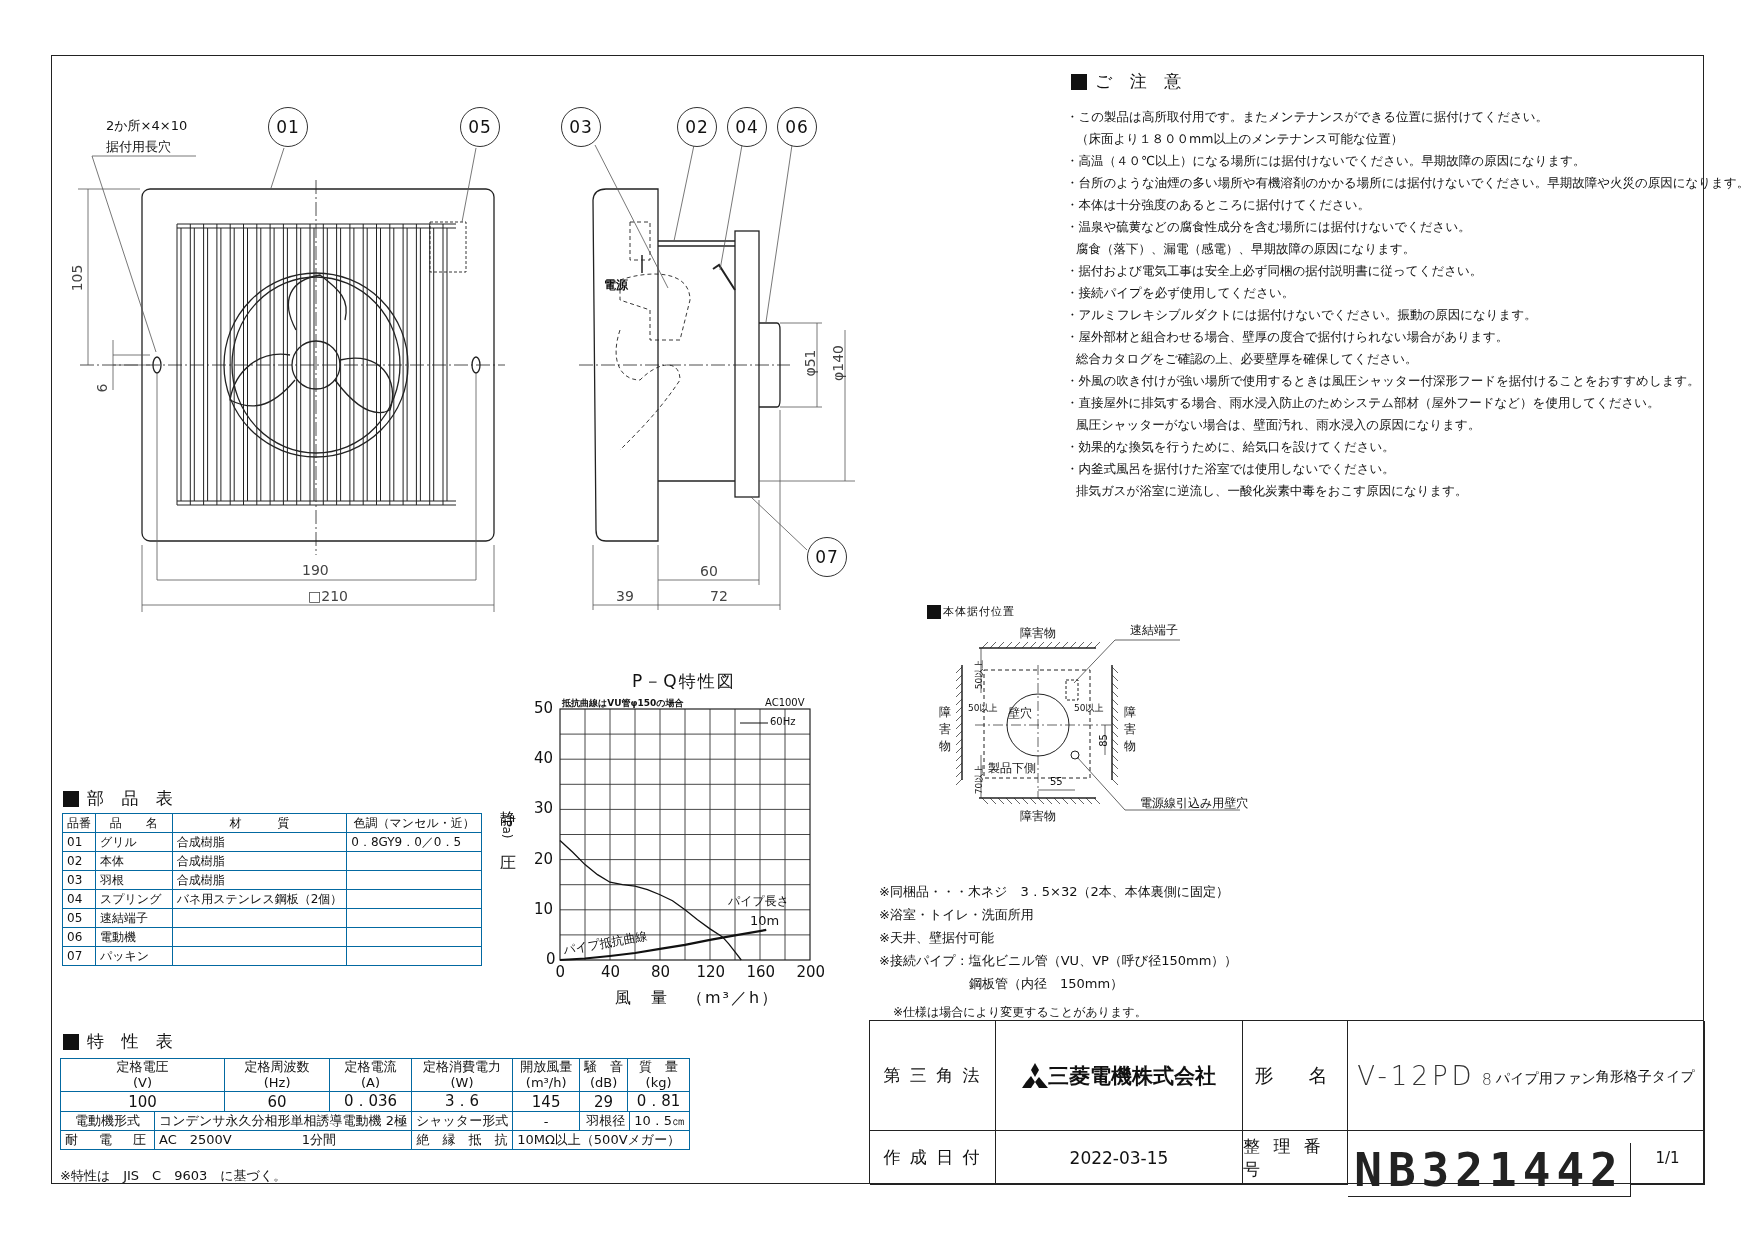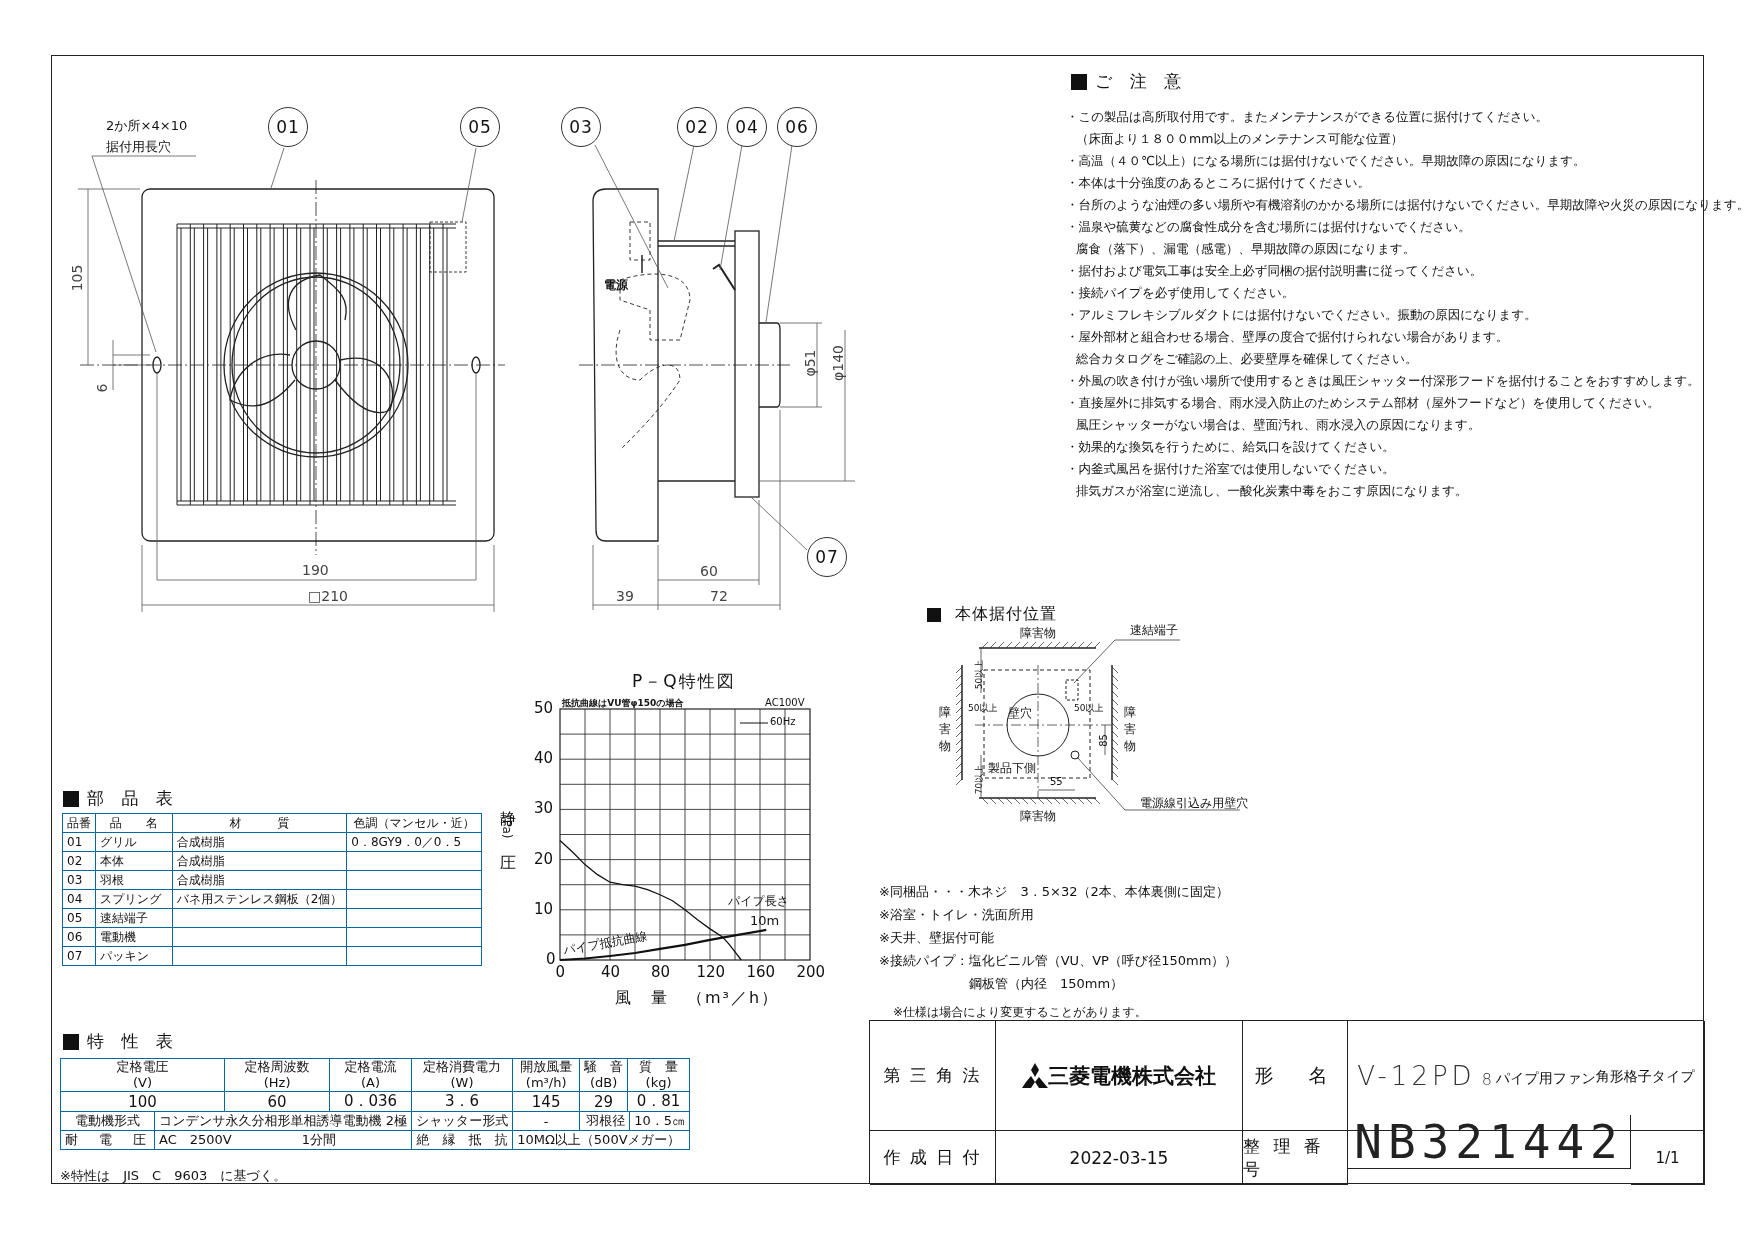--- a/index.html
+++ b/index.html
@@ -277,22 +277,22 @@
 </svg>
 
 <div class="sec-title" style="left:1071px;top:70px;">
   <span class="sq"></span>
   <span>ご 注 意</span>
 </div>
 <div class="notes" id="notes-list">
     <div>・この製品は高所取付用です。またメンテナンスができる位置に据付けてください。</div>
     <div class="ind">（床面より１８００mm以上のメンテナンス可能な位置）</div>
     <div>・高温（４０℃以上）になる場所には据付けないでください。早期故障の原因になります。</div>
+    <div>・台所のような油煙の多い場所や有機溶剤のかかる場所には据付けないでください。早期故障や火災の原因になります。</div>
     <div>・本体は十分強度のあるところに据付けてください。</div>
-    <div>・台所のような油煙の多い場所や有機溶剤のかかる場所には据付けないでください。早期故障や火災の原因になります。</div>
     <div>・温泉や硫黄などの腐食性成分を含む場所には据付けないでください。</div>
     <div class="ind">腐食（落下）、漏電（感電）、早期故障の原因になります。</div>
     <div>・据付および電気工事は安全上必ず同梱の据付説明書に従ってください。</div>
     <div>・接続パイプを必ず使用してください。</div>
     <div>・アルミフレキシブルダクトには据付けないでください。振動の原因になります。</div>
     <div>・屋外部材と組合わせる場合、壁厚の度合で据付けられない場合があります。</div>
     <div class="ind">総合カタログをご確認の上、必要壁厚を確保してください。</div>
     <div>・外風の吹き付けが強い場所で使用するときは風圧シャッター付深形フードを据付けることをおすすめします。</div>
     <div>・直接屋外に排気する場合、雨水浸入防止のためシステム部材（屋外フードなど）を使用してください。</div>
     <div class="ind">風圧シャッターがない場合は、壁面汚れ、雨水浸入の原因になります。</div>
@@ -315,21 +315,21 @@
 <div class="balloon" style="left:727px;top:107px;">04</div>
 <div class="balloon" style="left:777px;top:107px;">06</div>
 <div class="balloon" style="left:807px;top:537px;">07</div>
 <div class="lbl" style="left:604px;top:277px;font-weight:bold;">電源</div>
 <div class="dim" style="left:796px;top:355px;transform:rotate(-90deg);">φ51</div>
 <div class="dim" style="left:820px;top:355px;transform:rotate(-90deg);">φ140</div>
 <div class="dim" style="left:700px;top:563px;">60</div>
 <div class="dim" style="left:616px;top:588px;">39</div>
 <div class="dim" style="left:710px;top:588px;">72</div>
 
-<div class="sec-title" style="left:927px;top:604px;letter-spacing:1px;font-size:16px;gap:14px;">
+<div class="sec-title" style="left:927px;top:604px;letter-spacing:1px;font-size:11px;gap:2px;">
   <span class="sq" style="width:14px;height:14px;"></span>
   <span>本体据付位置</span>
 </div>
 <div class="lbl" style="left:1020px;top:625px;">障害物</div>
 <div class="lbl" style="left:1020px;top:808px;">障害物</div>
 <div class="lbl" style="left:939px;top:704px;line-height:17px;">
   <div>障</div>
   <div>害</div>
   <div>物</div>
 </div>
@@ -539,15 +539,15 @@
   </div>
   <div class="cell" style="left:373px;top:0;width:105px;height:110px;font-size:19px;letter-spacing:8px;">形　名</div>
   <div class="cell" style="left:478px;top:0;width:357px;height:110px;flex-direction:row;">
     <div style="font-size:26px;letter-spacing:4px;font-weight:300;color:#333;"><span>V-12PD</span><span style="font-size:16px;margin-left:6px;">8</span></div>
     <div style="font-size:14px;margin-top:6px;">パイプ用ファン</div>
     <div style="font-size:14px;margin-top:2px;">角形格子タイプ</div>
   </div>
   <div class="cell" style="left:0;top:110px;width:126px;height:54px;font-size:17px;letter-spacing:2px;">作 成 日 付</div>
   <div class="cell" style="left:126px;top:110px;width:247px;height:54px;font-size:17px;">2022-03-15</div>
   <div class="cell" style="left:373px;top:110px;width:105px;height:54px;font-size:17px;letter-spacing:4px;">整 理 番 号</div>
-  <div class="cell" style="left:478px;top:94px;width:283px;height:54px;font-size:46px;font-weight:400;letter-spacing:6px;color:#222;font-family:'DejaVu Sans Mono', monospace;">NB321442</div>
+  <div class="cell" style="left:478px;top:122px;width:283px;height:54px;font-size:46px;font-weight:700;letter-spacing:6px;color:#222;font-family:'DejaVu Sans Mono', monospace;">NB321442</div>
   <div class="cell" style="left:761px;top:110px;width:74px;height:54px;font-size:15px;">1/1</div>
 </div>
 
 </body></html>

